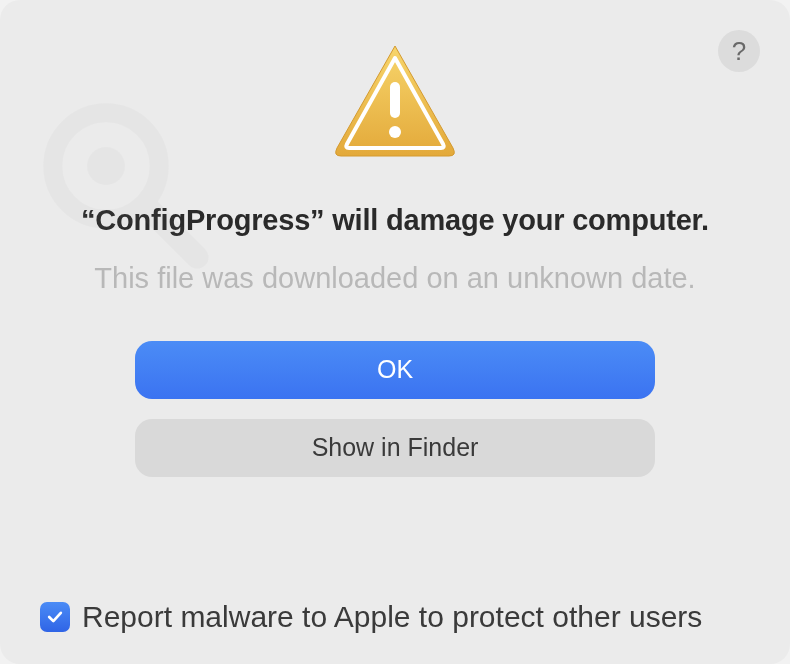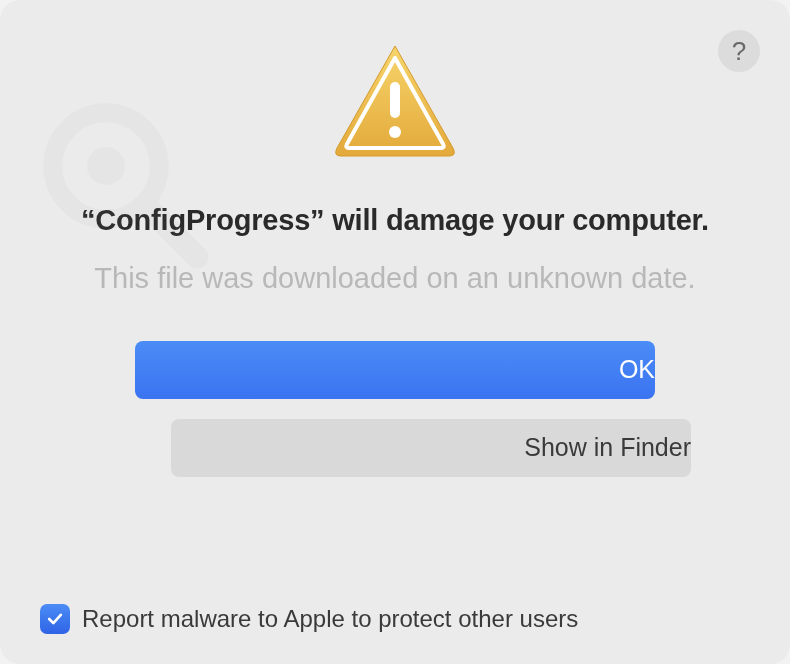--- a/index.html
+++ b/index.html
@@ -68,37 +68,36 @@
     .buttons {
       margin-top: 46px;
       width: 520px;
       display: flex;
       flex-direction: column;
       gap: 20px;
     }
     .btn {
       width: 100%;
       height: 58px;
-      border-radius: 8px;
+      border-radius: 17px;
       font-size: 25px;
       font-weight: 400;
       border: none;
       cursor: pointer;
       display: flex;
       align-items: center;
-      justify-content: flex-end;
+      justify-content: center;
     }
     .btn-primary {
       background: linear-gradient(180deg, #4b8cf6 0%, #3b73f1 100%);
       color: #ffffff;
     }
     .btn-secondary {
       background: #d9d9d9;
       color: #3a3a3a;
-      margin-left: 36px;
     }
     .checkbox-row {
       position: absolute;
       bottom: 30px;
       left: 40px;
       display: flex;
       align-items: center;
       gap: 12px;
     }
     .checkbox {
@@ -110,21 +109,21 @@
       align-items: center;
       justify-content: center;
       cursor: pointer;
       flex-shrink: 0;
     }
     .checkbox svg {
       width: 20px;
       height: 20px;
     }
     .checkbox-label {
-      font-size: 24px;
+      font-size: 30px;
       color: #3a3a3a;
       cursor: pointer;
     }
     .watermark {
       position: absolute;
       top: 50%;
       left: 50%;
       transform: translate(-50%, -50%);
       font-size: 180px;
       font-weight: 700;

